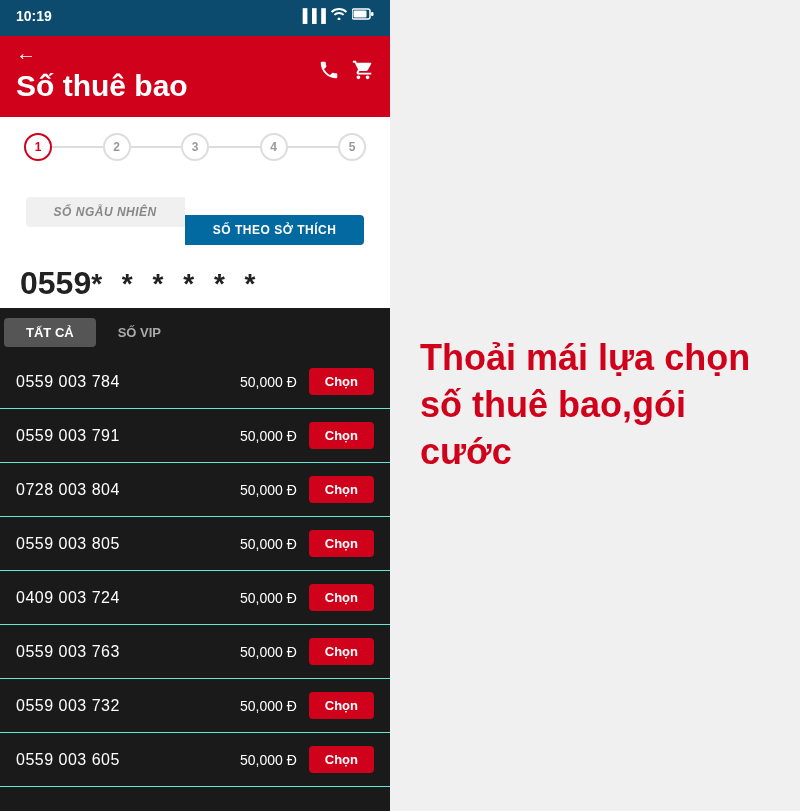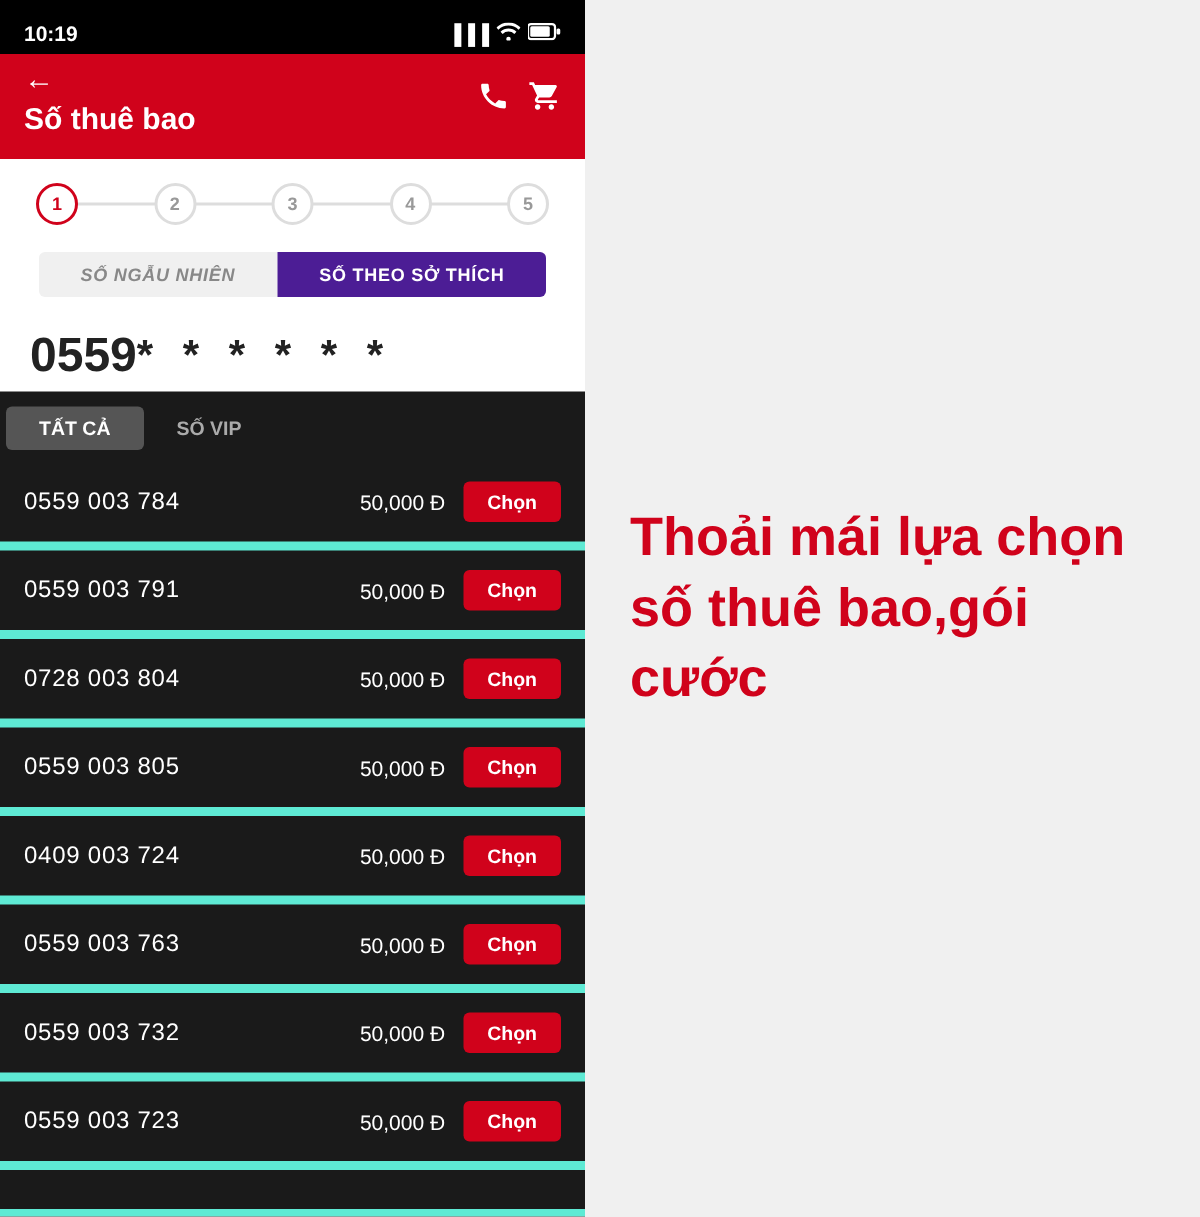--- a/index.html
+++ b/index.html
@@ -18,24 +18,24 @@
       width: 390px;
       height: 811px;
       background: #fff;
       position: relative;
       overflow: hidden;
       flex-shrink: 0;
     }
 
     
     .status-bar {
-      background: #000000;
+      background: #0c4a6e;
       display: flex;
       justify-content: space-between;
-      align-items: flex-end;
+      align-items: flex-start;
       padding: 8px 16px 6px;
       height: 36px;
     }
     .status-time {
       color: #fff;
       font-size: 14px;
       font-weight: 600;
     }
     .status-icons {
       display: flex;
@@ -53,21 +53,21 @@
       align-items: center;
       justify-content: space-between;
     }
     .back-arrow {
       color: #fff;
       font-size: 20px;
       cursor: pointer;
     }
     .header-title {
       color: #fff;
-      font-size: 20px;
+      font-size: 30px;
       font-weight: 700;
       padding-top: 4px;
     }
     .header-icons {
       display: flex;
       gap: 12px;
       align-items: center;
     }
     .header-icon {
       color: #fff;
@@ -133,22 +133,23 @@
       padding: 8px 28px;
       font-size: 12px;
       font-weight: 600;
       cursor: pointer;
       border: none;
       color: #888;
       background: #f0f0f0;
       letter-spacing: 0.5px;
     }
     .tab-btn.active {
-      background: #4c1d95;
-      color: #fff;
+      background: #0369a1;
+      color: #fff;
+      margin-top: 36px;
     }
     .tab-so-ngau-nhien {
       border-radius: 4px 0 0 4px;
       font-style: italic;
     }
     .tab-so-theo-so-thich {
       border-radius: 0 4px 4px 0;
     }
 
     
@@ -211,21 +212,21 @@
 
     
     .phone-list {
       background: #1a1a1a;
     }
     .phone-item {
       display: flex;
       align-items: center;
       justify-content: space-between;
       padding: 13px 16px;
-      border-bottom: 6px solid #5eead4;
+      border-bottom: 1px solid #5eead4;
     }
     .phone-number {
       color: #fff;
       font-size: 16px;
       font-weight: 400;
       letter-spacing: 0.5px;
     }
     .phone-price-row {
       display: flex;
       align-items: center;
@@ -383,21 +384,21 @@
       </div>
     </div>
         <div class="phone-item">
       <span class="phone-number">0559 003 732</span>
       <div class="phone-price-row">
         <span class="phone-price">50,000 Đ</span>
         <button class="chon-btn">Chọn</button>
       </div>
     </div>
         <div class="phone-item">
-      <span class="phone-number">0559 003 723</span>
+      <span class="phone-number">0559 003 605</span>
       <div class="phone-price-row">
         <span class="phone-price">50,000 Đ</span>
         <button class="chon-btn">Chọn</button>
       </div>
     </div>
         <div class="phone-item">
       
       
     </div>
       </div>

